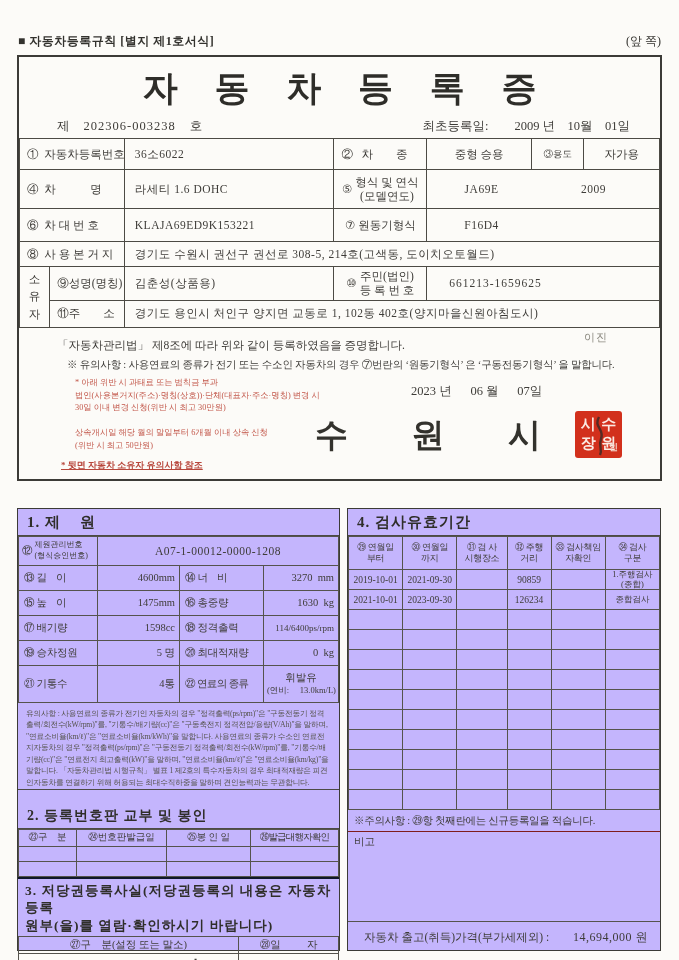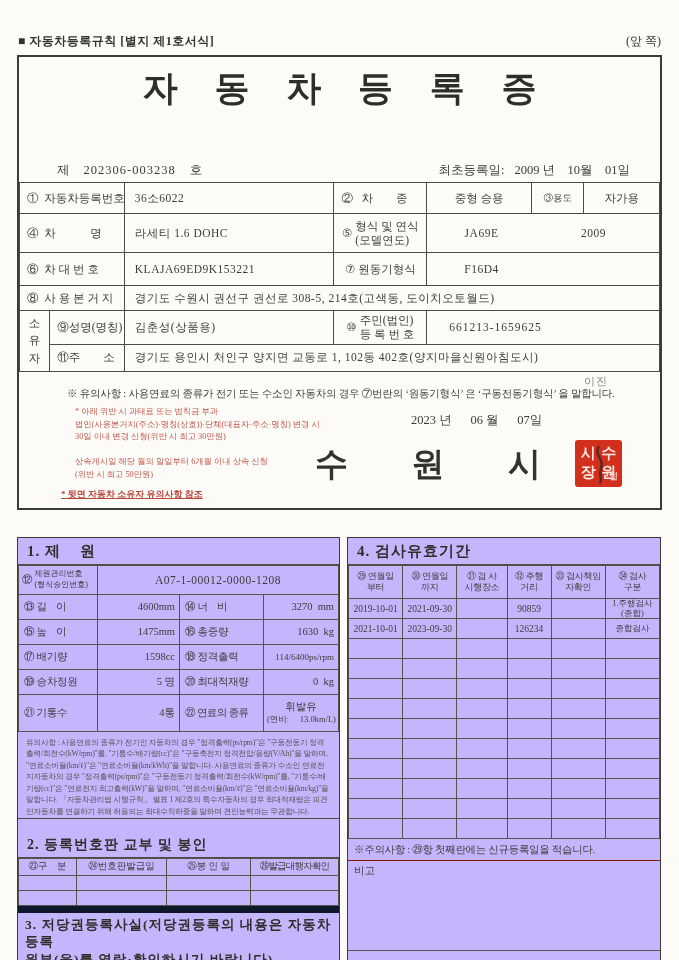--- a/index.html
+++ b/index.html
@@ -7,28 +7,28 @@
   body { font-family:"Liberation Serif","DejaVu Serif",serif; color:#3e3c38; }
   .sheet { position:relative; width:679px; height:960px; background:#fcfbf8; margin:0 auto; overflow:hidden; }
 
   .top-row { display:flex; justify-content:space-between; padding:33px 18px 0 18px; font-size:12px; color:#33322e; }
   .top-row .rule { font-weight:bold; letter-spacing:.5px; }
 
   .cert-box { margin:5px 17px 0 17px; border:2px solid #3c3b37; background:#fcfbf8; }
   .cert-title { text-align:center; font-size:35px; font-weight:bold; letter-spacing:14px; text-indent:14px; padding:8px 0 4px 0; color:#2e2d29; }
   .doc-row { display:flex; align-items:baseline; padding:2px 30px 3px 38px; font-size:12.5px; white-space:pre; }
   .doc-row .num { letter-spacing:1px; margin:0 14px; }
-  .doc-row .right { margin-left:auto; display:flex; gap:10px;margin-top:44px; }
+  .doc-row .right { margin-left:auto; display:flex; gap:26px; }
 
   table.cert { width:100%; border-collapse:collapse; table-layout:fixed; }
   table.cert td { border:1px solid #4c4a44; font-size:11.5px; padding:2px 4px; vertical-align:middle; }
   table.cert td.lab { white-space:pre; padding-left:7px; }
   table.cert td.val { padding-left:10px; letter-spacing:.5px; }
   table.cert td.ctr { text-align:center; }
-  .two-line { white-space:pre-line; line-height:1.25; text-align:left; }
+  .two-line { white-space:pre-line; line-height:1.25; text-align:center; }
   td.numlab { text-align:center; }
   td.numlab .inner { display:flex; align-items:center; justify-content:center; gap:3px; }
   .owner-vert { white-space:pre-line; text-align:center; line-height:1.5; font-size:12px; }
   .split { display:flex; width:100%; }
   .split .v1 { width:45%; text-align:center; letter-spacing:.5px; }
   .split .v2 { width:55%; text-align:center; letter-spacing:.5px; }
 
   .statement-row { position:relative; padding:10px 0 2px 38px; font-size:11.5px; }
   .sig { position:absolute; right:52px; top:2px; color:#8d8b82; font-size:11px; letter-spacing:1px; }
 
@@ -42,21 +42,21 @@
   .seal { position:absolute; right:38px; top:56px; width:47px; height:47px; background:#d2301c; border-radius:3px; display:grid; grid-template-columns:1fr 1fr; padding:4px 3px; }
   .seal span { color:#fbe9e2; font-size:15px; font-weight:bold; text-align:center; line-height:19px; }
   .seal .extra { position:absolute; right:4px; bottom:1px; font-size:9px; color:#f3d9cf; }
   .seal svg { position:absolute; left:4px; top:2px; }
 
   .cards { display:flex; gap:7px; margin:27px 17px 0 17px; }
   .card { border:1.5px solid #3c3b37; background:#c4b5fd; }
   .card.left { width:323px; height:443px; }
   .card.right { width:314px; height:443px; display:flex; flex-direction:column; }
   .card h2 { font-size:15px; letter-spacing:1px; padding:4px 0 3px 9px; border-bottom:1px solid #4c4a44; color:#2f2e2a; }
-  .card h2.wrap { font-size:13.5px; line-height:1.3; border-bottom:none; border-top:7px solid #0f172a; white-space:pre-line; padding:3px 4px 2px 7px; }
+  .card h2.wrap { font-size:13.5px; line-height:1.3; border-bottom:none; border-top:2px solid #0f172a; white-space:pre-line; padding:3px 4px 2px 7px; }
 
   table.grid { width:100%; border-collapse:collapse; table-layout:fixed; }
   table.grid td { border:1px solid #55534d; font-size:10.5px; padding:1px 3px; vertical-align:middle; }
   table.grid td.l { white-space:pre; padding-left:5px; letter-spacing:-.3px; }
   table.grid td.r { text-align:right; padding-right:4px; white-space:pre; }
   table.grid td.c { text-align:center; }
   .spec-num { display:flex; align-items:center; gap:2px; }
   .spec-num .tl { white-space:pre-line; font-size:8px; line-height:1.3; }
   .fuel { text-align:center; line-height:1.3; }
   .fuel .f2 { display:block; font-size:8.5px; white-space:pre;text-align:center; }
@@ -170,20 +170,21 @@
         <td class="val" colspan="3" style="padding-left:22px; letter-spacing:1px;">661213-1659625</td>
       </tr>
       <tr style="height:27px">
         <td class="lab">⑪주        소</td>
         <td class="val" colspan="5">경기도 용인시 처인구 양지면 교동로 1, 102동 402호(양지마을신원아침도시)</td>
       </tr>
     </tbody>
       </table>
 
     <div class="statement-row">
+      <span>「자동차관리법」 제8조에 따라 위와 같이 등록하였음을 증명합니다.</span>
       <span class="sig">이진</span>
     </div>
 
     <div class="notice-area">
       <div class="notice-main">※ 유의사항 : 사용연료의 종류가 전기 또는 수소인 자동차의 경우 ⑦번란의 ‘원동기형식’ 은 ‘구동전동기형식’ 을 말합니다.</div>
       <div class="red-block1">* 아래 위반 시 과태료 또는 범칙금 부과
 법인(사용본거지(주소)·명칭(상호))·단체(대표자·주소·명칭) 변경 시
 30일 이내 변경 신청(위반 시 최고 30만원)</div>
       <div class="issue-date">2023 년      06 월      07일</div>
       <div class="red-block2">상속개시일 해당 월의 말일부터 6개월 이내 상속 신청

